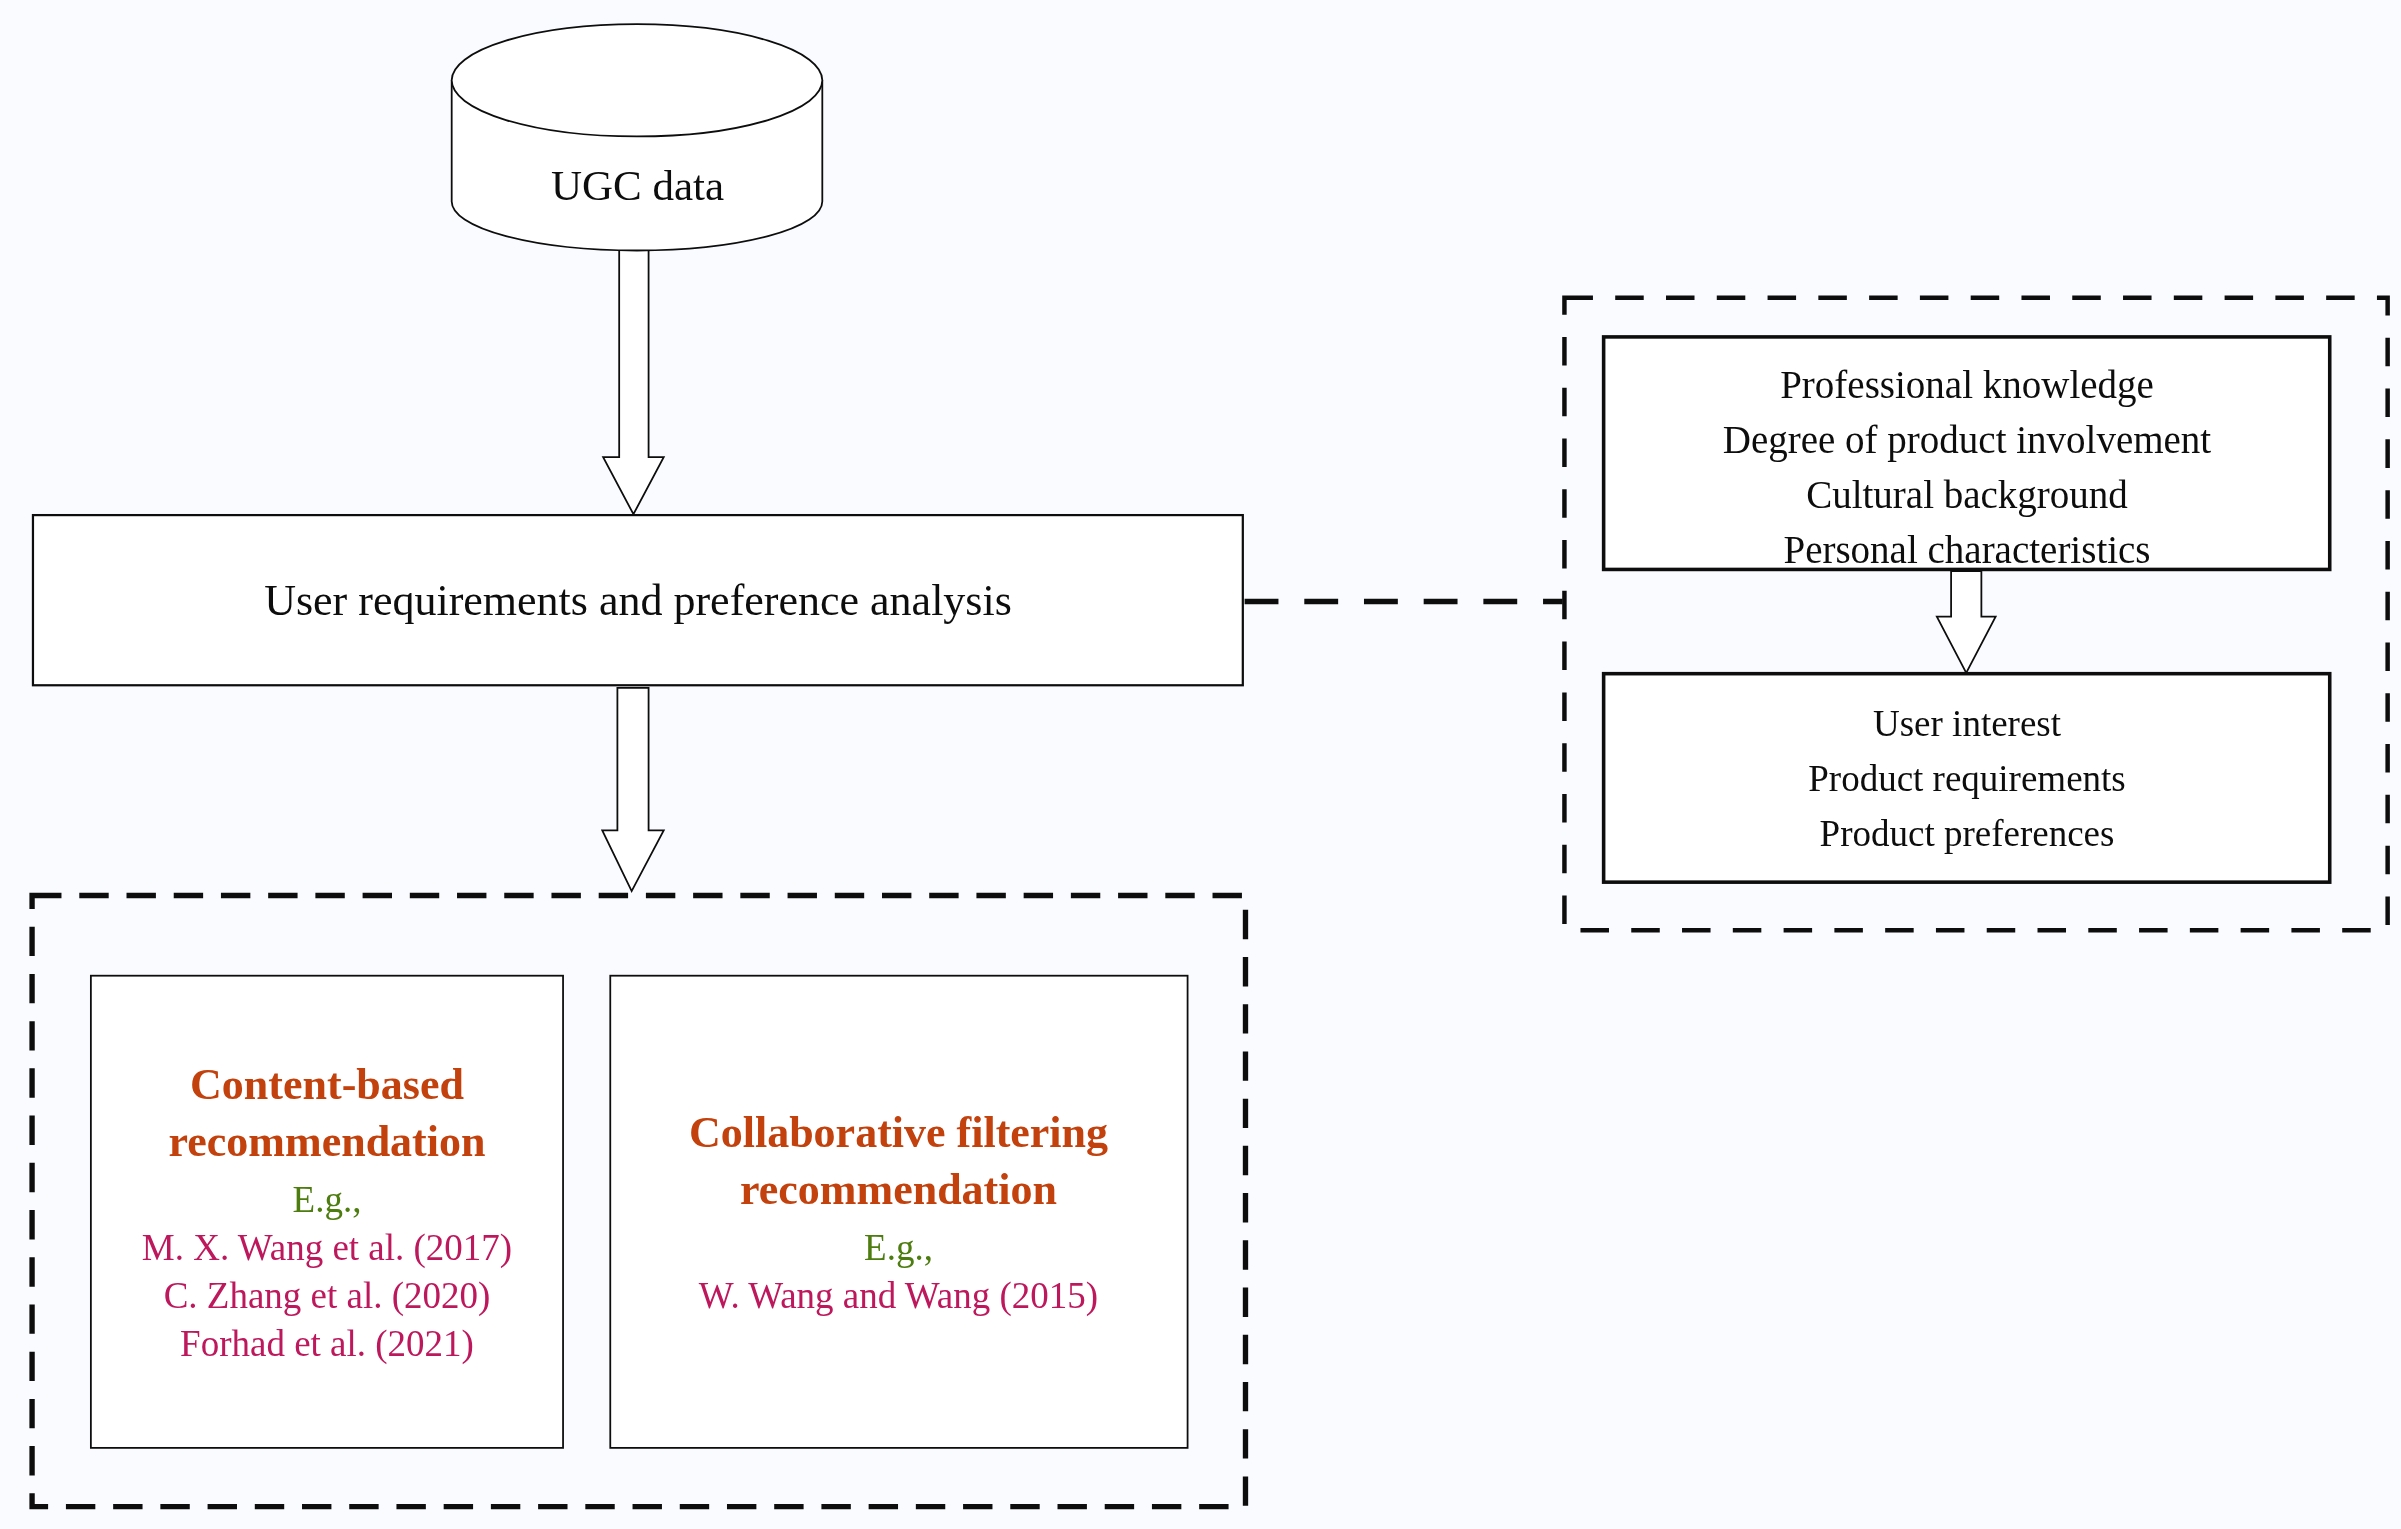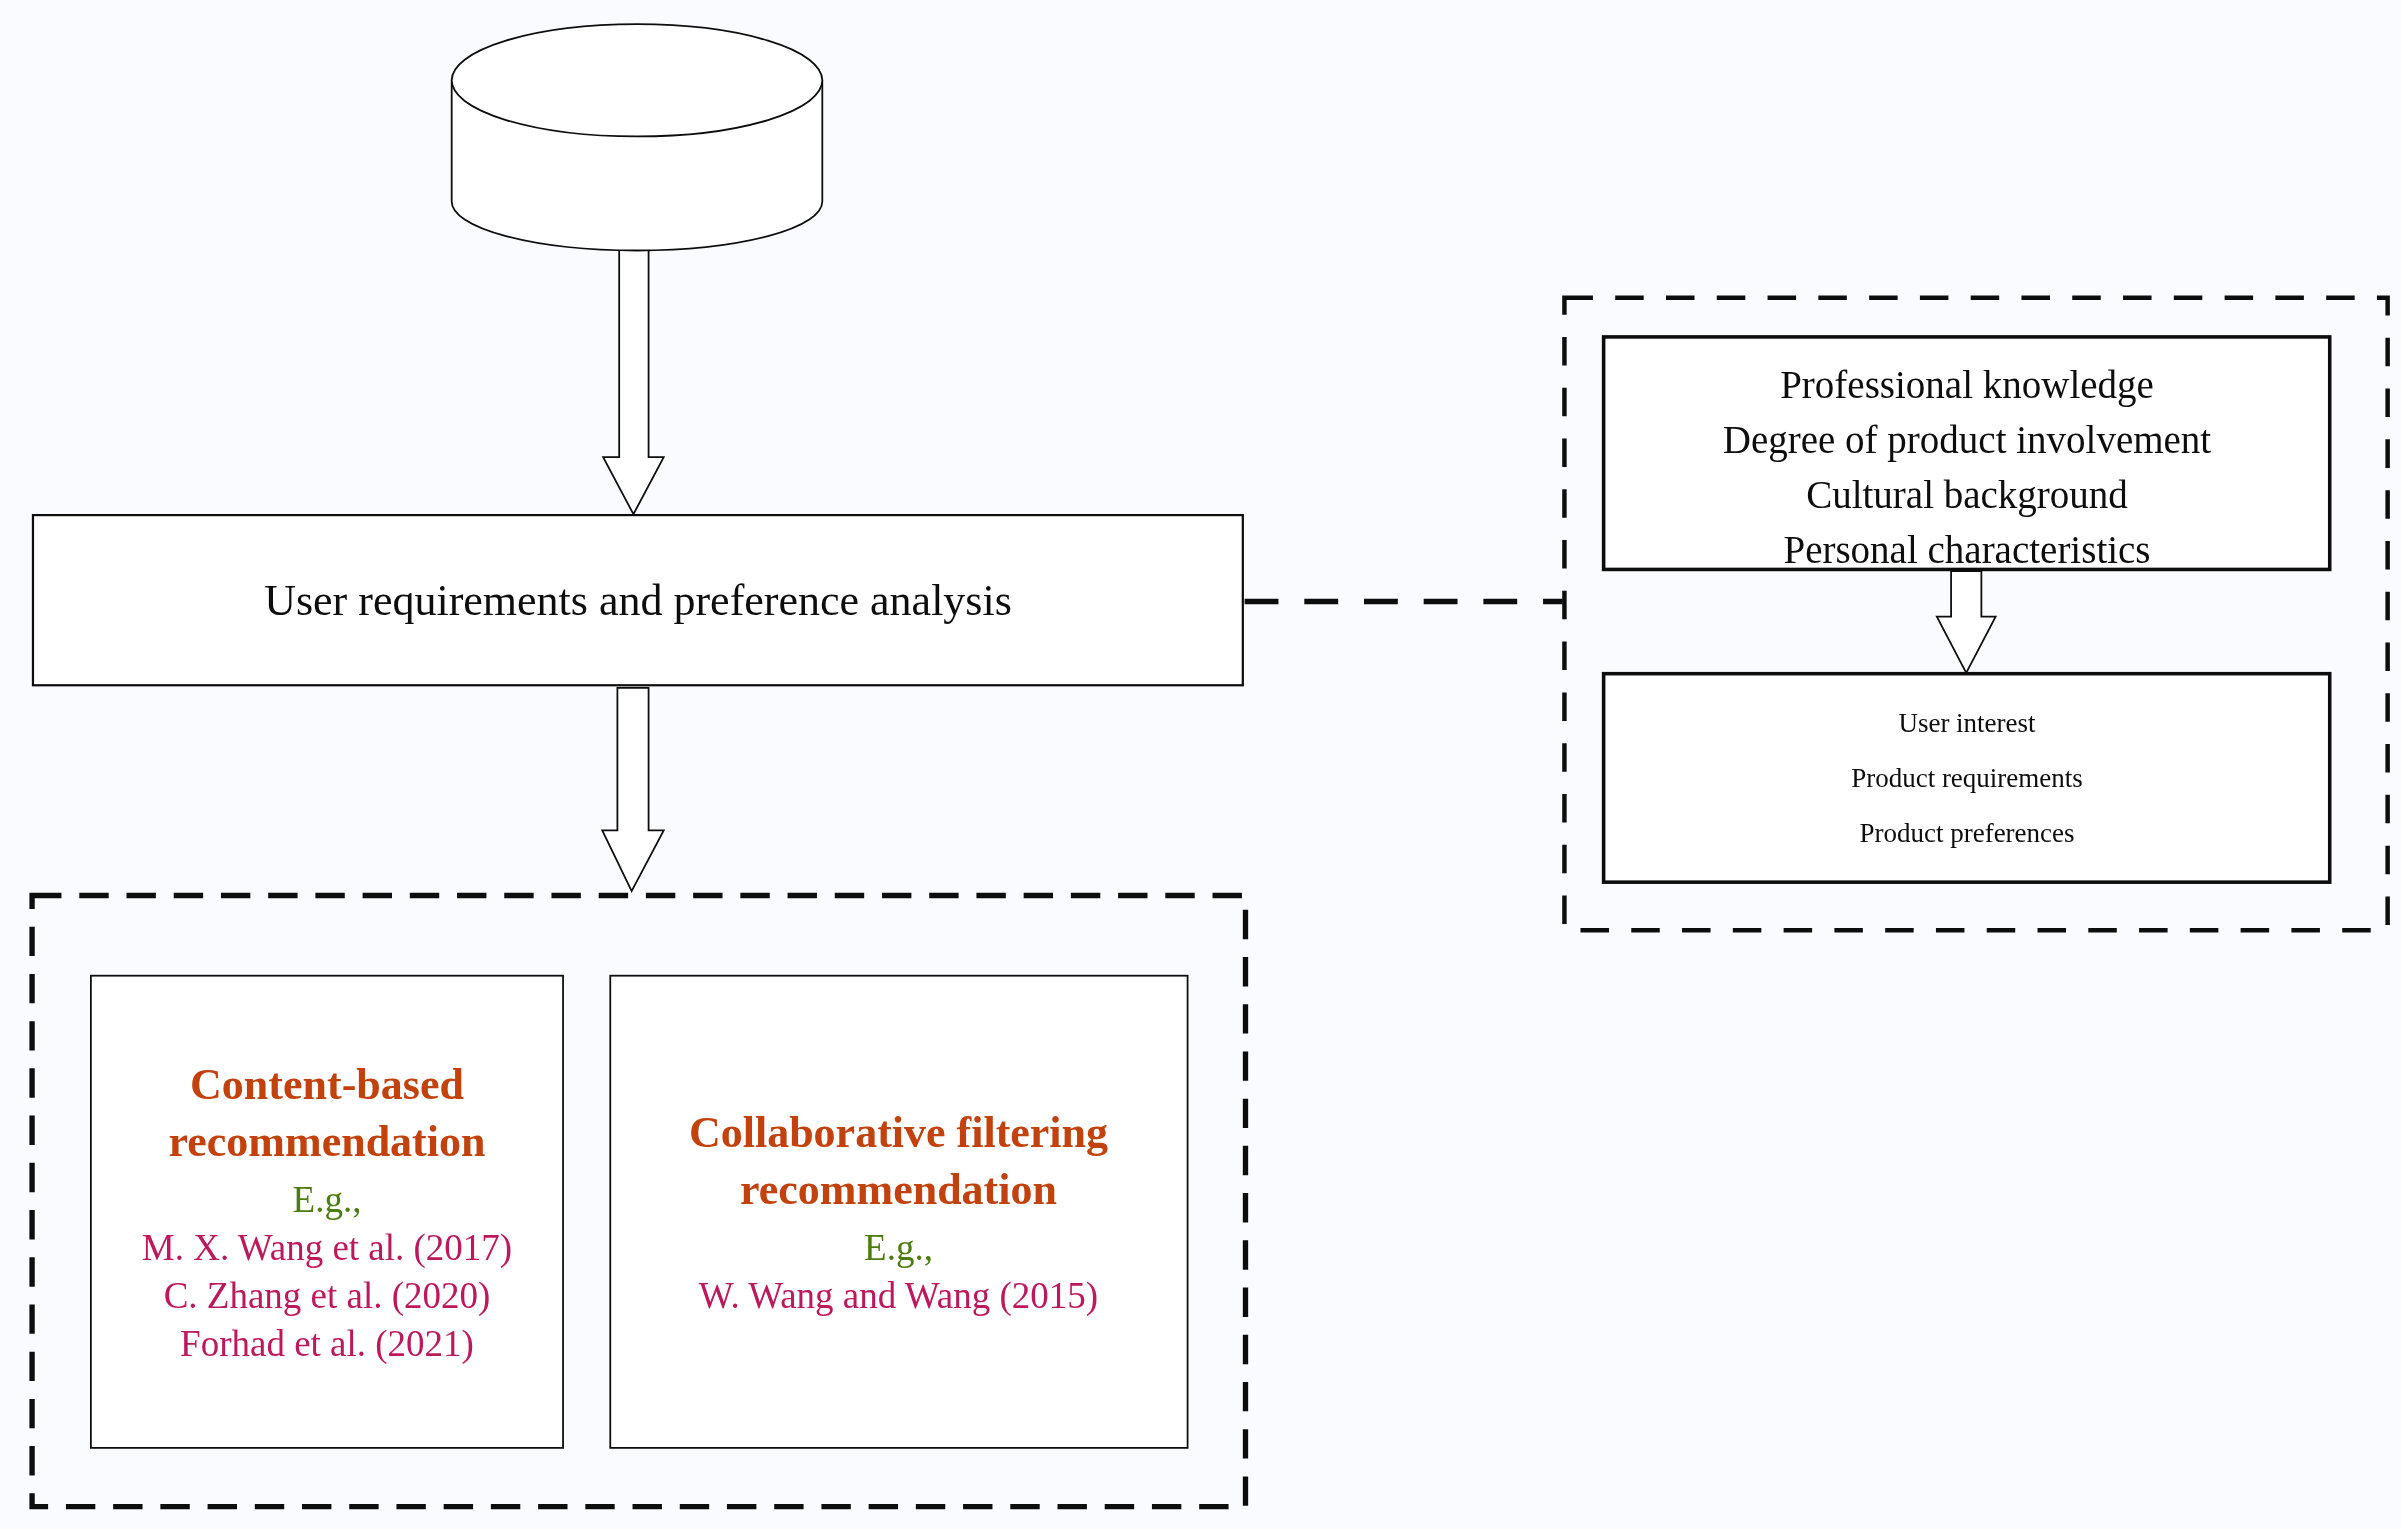--- a/index.html
+++ b/index.html
@@ -40,21 +40,21 @@
   .analysis-label {
     left: 33px; top: 515px; width: 1210px; height: 170px;
     font-size: 44px;
   }
   .factors-text {
     left: 1604px; top: 337px; width: 726px; height: 260px;
     font-size: 39px; line-height: 55px;
   }
   .outcomes-text {
     left: 1604px; top: 674px; width: 726px; height: 209px;
-    font-size: 27px; line-height: 55px;
+    font-size: 37px; line-height: 55px;
   }
   .rec-text-left {
     left: 91px; top: 976px; width: 472px; height: 472px;
   }
   .rec-text-right {
     left: 610px; top: 976px; width: 577px; height: 472px;
   }
   .box-title-line {
     font-weight: bold;
     font-size: 44px;
@@ -101,20 +101,21 @@
 
     <rect x="1800" y="756" width="815" height="234" fill="#ffffff" stroke="#0d0d0d" stroke-width="4"></rect>
 
     <rect x="36" y="1005" width="1362" height="686" fill="none" stroke="#0d0d0d" stroke-width="6" stroke-dasharray="33 20"></rect>
 
     <rect x="102" y="1095" width="530" height="530" fill="#ffffff" stroke="#0d0d0d" stroke-width="2"></rect>
 
     <rect x="685" y="1095" width="648" height="530" fill="#ffffff" stroke="#0d0d0d" stroke-width="2"></rect>
   </svg>
 
+  <div class="txt ugc-label">UGC data</div>
 
   <div class="txt analysis-label">User requirements and preference analysis</div>
 
   <div class="txt col factors-text">
     <div>Professional knowledge</div>
     <div>Degree of product involvement</div>
     <div>Cultural background</div>
     <div>Personal characteristics</div>
   </div>
 

